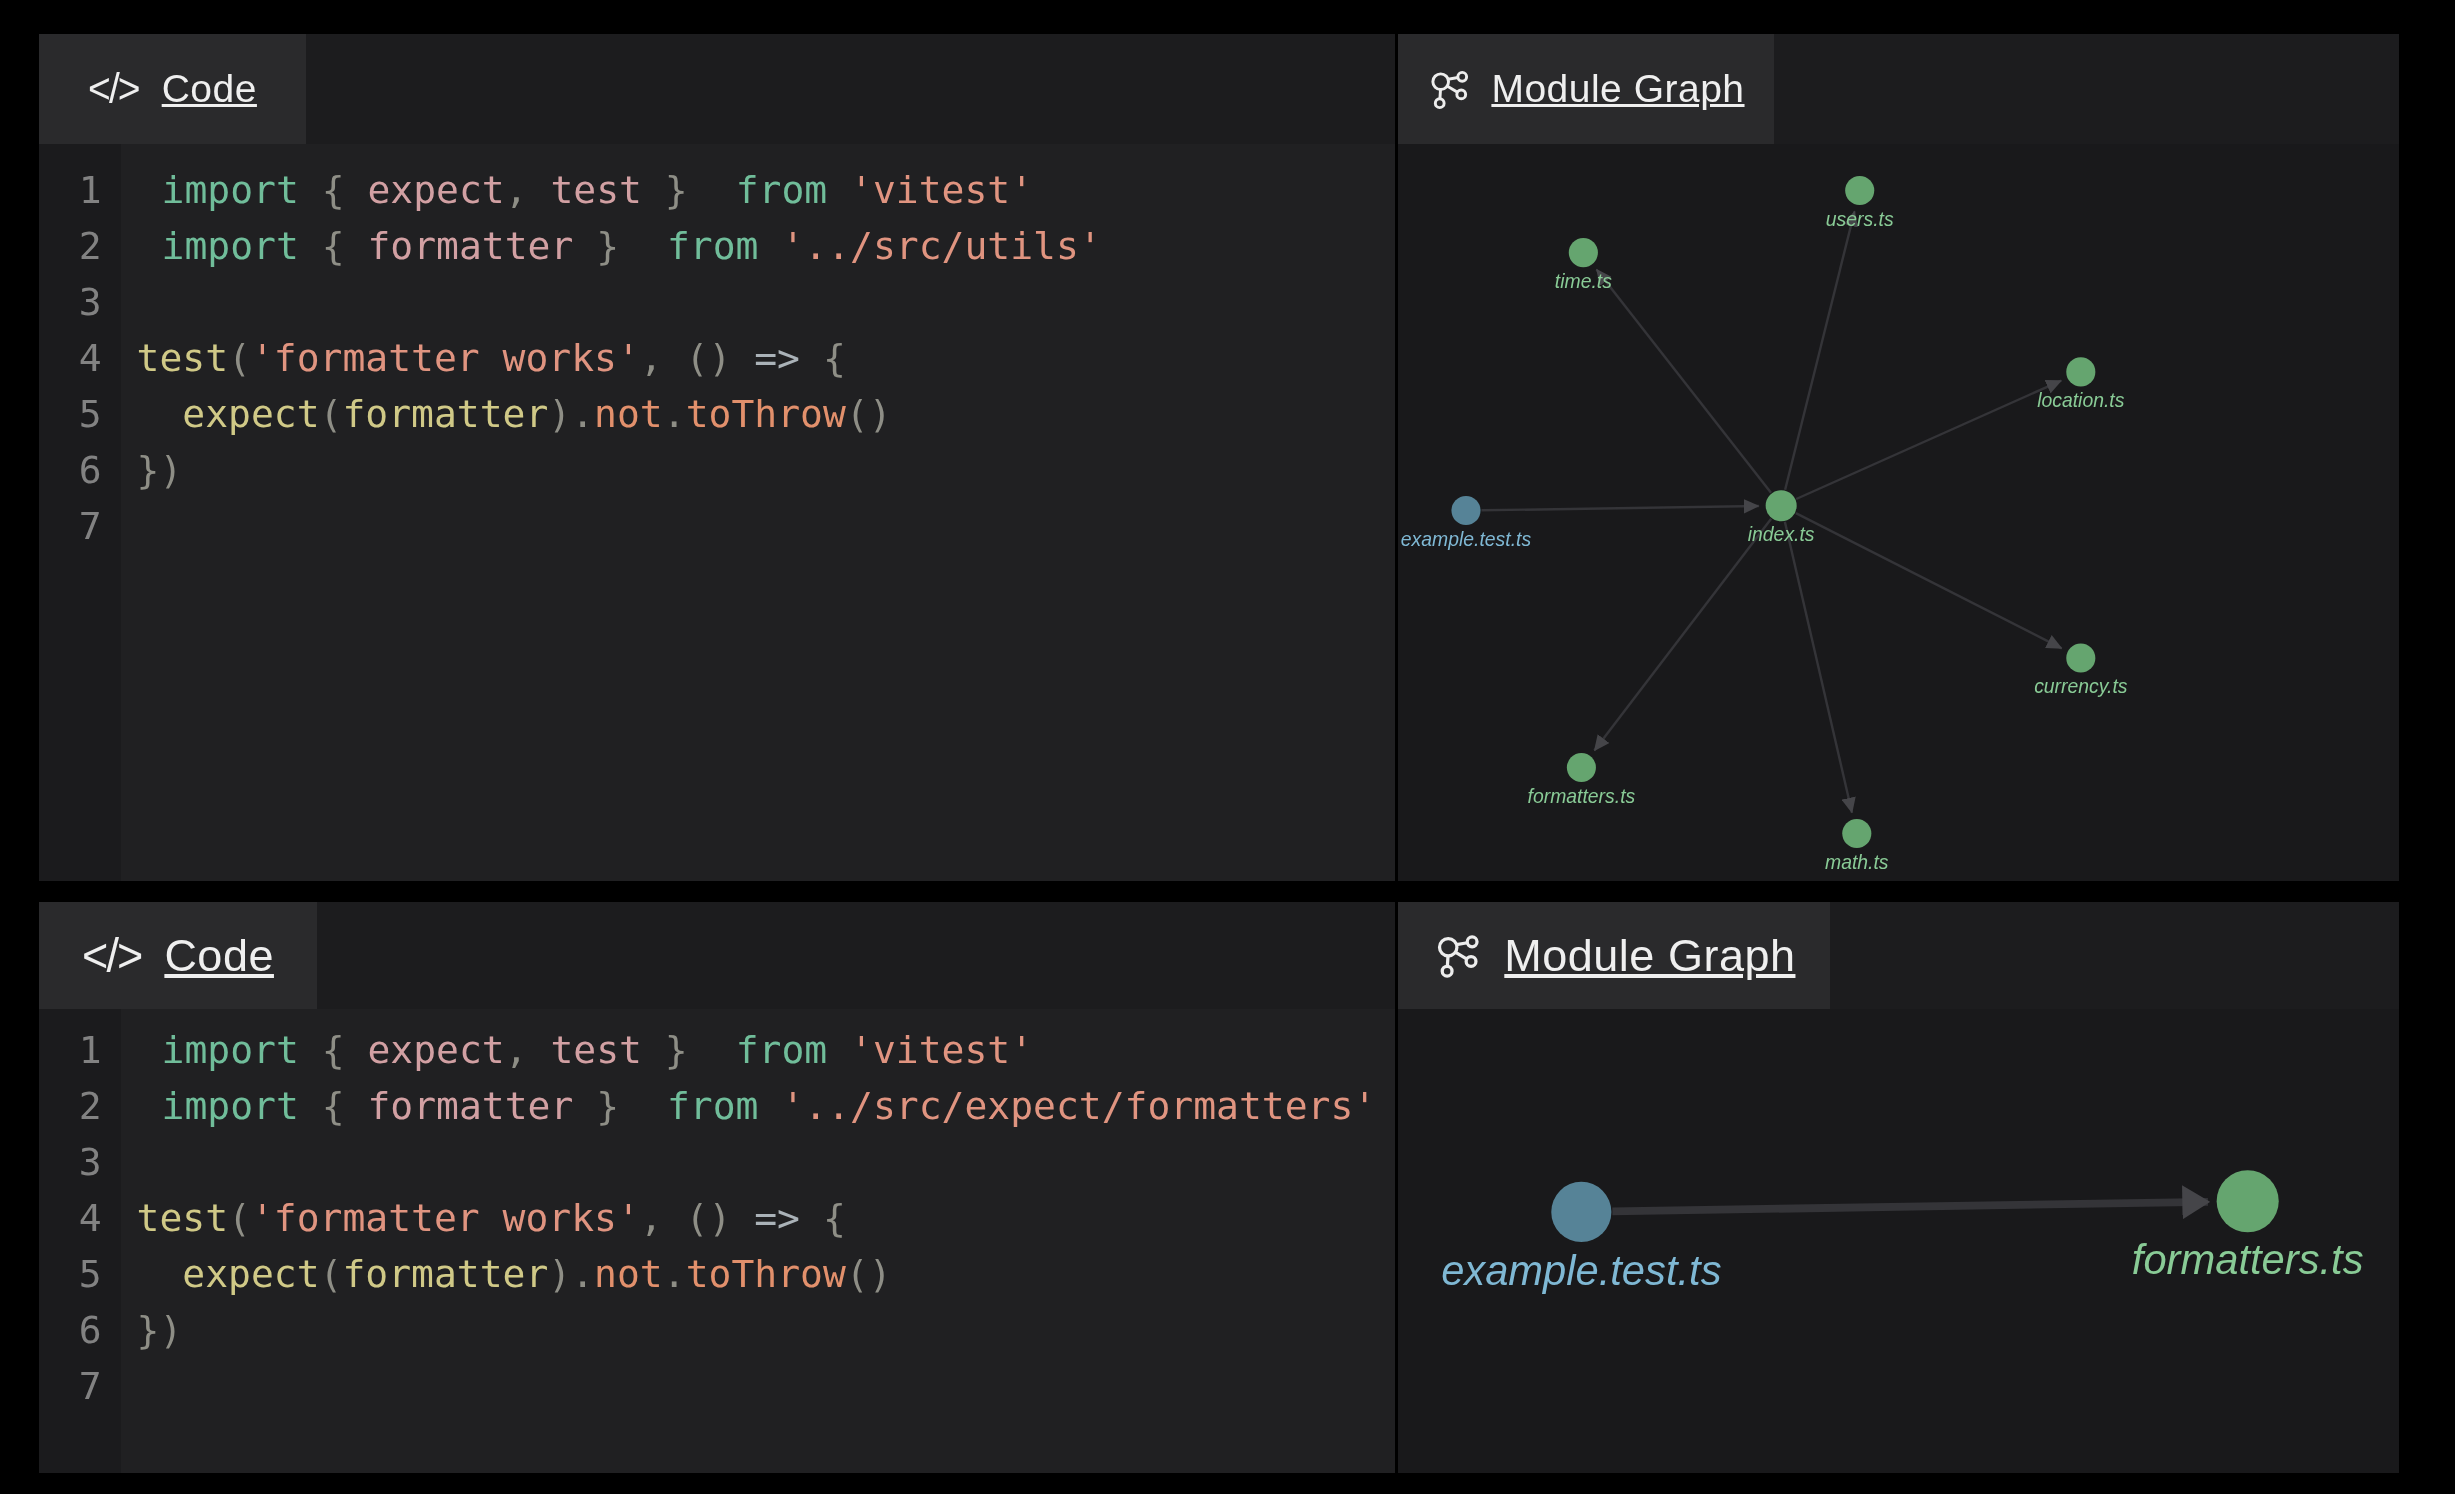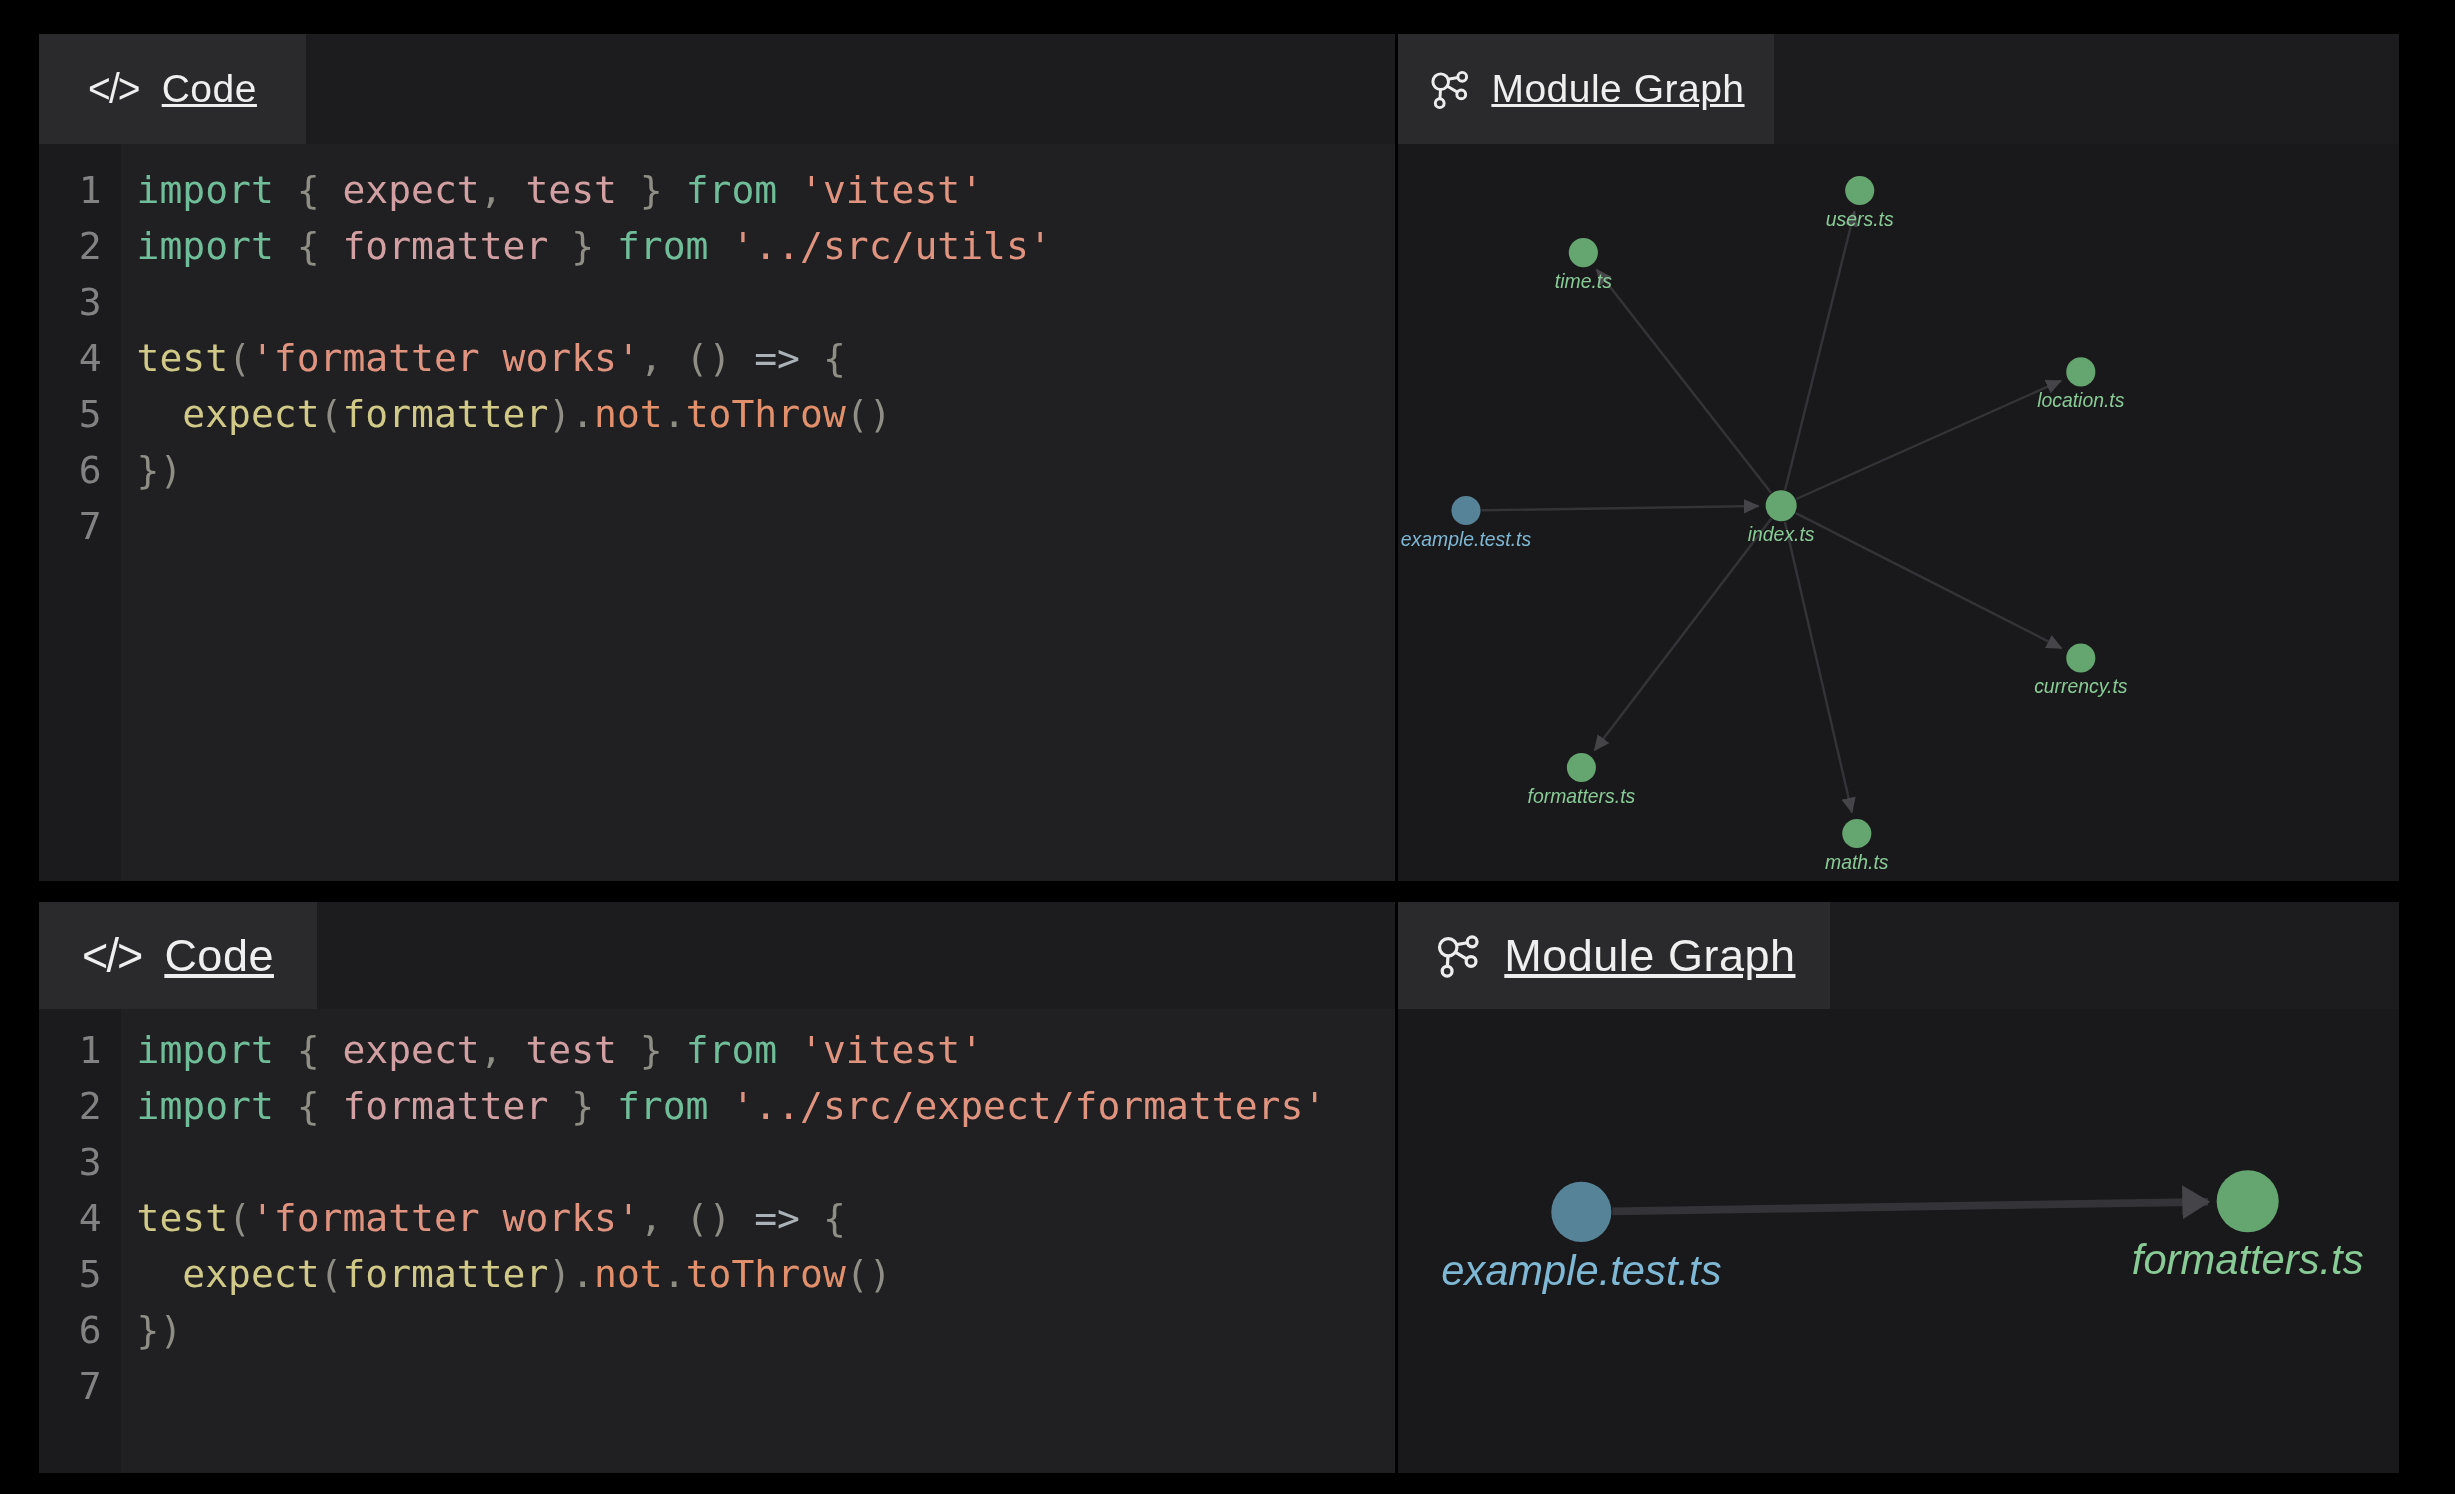--- a/index.html
+++ b/index.html
@@ -31,21 +31,21 @@
   .code-body{position:relative;width:100%;background:var(--code-bg,#202022);
              font-family:"DejaVu Sans Mono","Liberation Mono",monospace;font-size:38px;}
   .r1 .code-body{height:737px;padding-top:17.5px;}
   .r2 .code-body{height:464px;padding-top:12.6px;}
   .gutter{position:absolute;left:0;top:0;bottom:0;width:82px;background:var(--gutter-bg,#1b1b1d);}
   .lines{position:relative;}
   .line{display:flex;height:56px;line-height:56px;white-space:pre;}
   .ln{flex:0 0 82px;box-sizing:border-box;text-align:right;padding-right:19.4px;
       color:var(--line-number,#828282);}
   .code-text{margin-left:15.5px;}
-  .tok-k{color:var(--syn-keyword,#70bd9a);}
+  .tok-k{color:var(--syn-keyword,#70bd9a);margin-left:25px;}
   .tok-p{color:var(--syn-punctuation,#8e8e86);}
   .tok-i{color:var(--syn-identifier,#d2a0a3);}
   .tok-s{color:var(--syn-string,#e09480);text-align:right;}
   .tok-f{color:var(--syn-function,#d0c987);}
   .tok-m{color:var(--syn-member,#e2906c);margin-top:46px;}
   .tok-o{color:var(--syn-operator,#aab2b8);}
   
   .graph-body{position:relative;width:100%;background:var(--graph-bg,#19191b);font-style:italic;}
   .r1 .graph-body{height:737px;}
   .r2 .graph-body{height:464px;}

